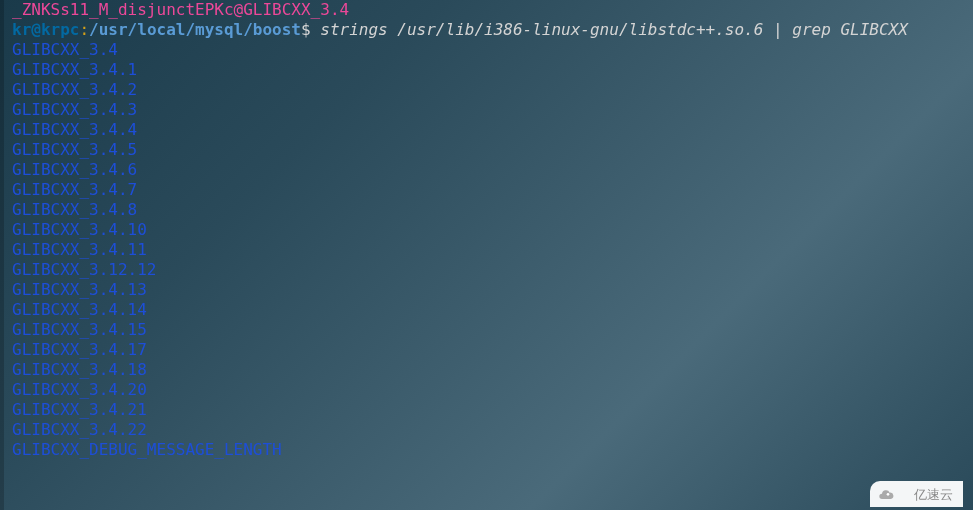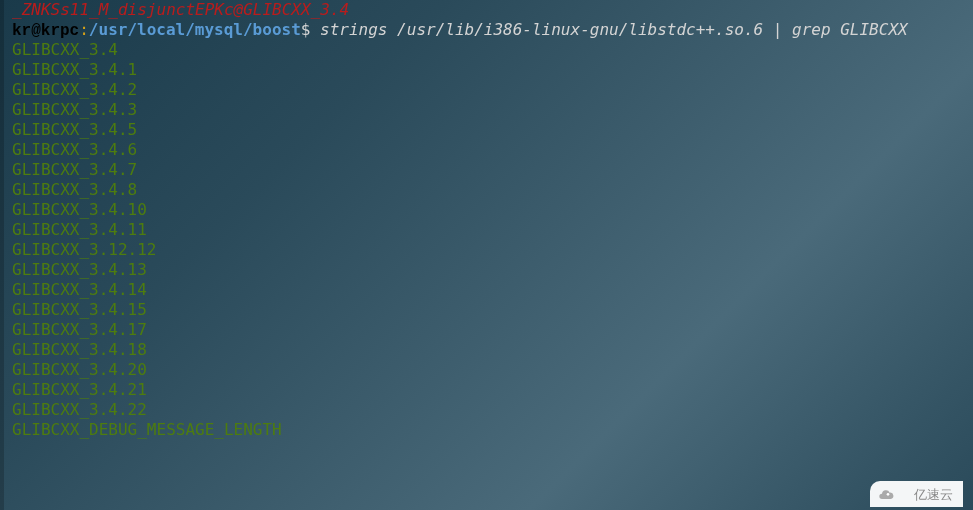--- a/index.html
+++ b/index.html
@@ -19,45 +19,43 @@
     }
     .terminal {
       padding: 0 12px;
       color: #d4a017;
     }
     .line {
       white-space: pre;
       height: 20px;
     }
     .prev-line {
-      color: #b91c1c;
-      font-style: italic;
+      color: #ec4899;
     }
     .user-host {
-      color: #000000;
+      color: #0369a1;
       font-weight: bold;
-      font-family: Liberation Mono, monospace;
     }
     .colon {
       color: #d4a017;
     }
     .cwd {
       color: #5a9bd5;
       font-weight: bold;
       text-align: center;
     }
     .prompt-sign {
       color: #d4d4d4;
     }
     .command {
       color: #d4d4d4;
       font-style: italic;
     }
     .output-line {
-      color: #4d7c0f;
+      color: #1d4ed8;
     }
     .watermark {
       position: absolute;
       right: 10px;
       bottom: 3px;
       background: rgba(255,255,255,0.95);
       border-radius: 10px 0 0 0;
       padding: 4px 10px 2px 8px;
       font-family: "Microsoft YaHei", sans-serif;
       font-size: 13px;
@@ -85,20 +83,21 @@
 
 <div class="scrollbar-track"></div>
 
 <div class="terminal">
   <div class="line prev-line">_ZNKSs11_M_disjunctEPKc@GLIBCXX_3.4</div>
   <div class="line"><span class="user-host">kr@krpc</span><span class="colon">:</span><span class="cwd">/usr/local/mysql/boost</span><span class="prompt-sign">$ </span><span class="command">strings /usr/lib/i386-linux-gnu/libstdc++.so.6 | grep GLIBCXX</span></div>
   <div class="line output-line">GLIBCXX_3.4</div>
   <div class="line output-line">GLIBCXX_3.4.1</div>
   <div class="line output-line">GLIBCXX_3.4.2</div>
   <div class="line output-line">GLIBCXX_3.4.3</div>
+  <div class="line output-line">GLIBCXX_3.4.4</div>
   <div class="line output-line">GLIBCXX_3.4.5</div>
   <div class="line output-line">GLIBCXX_3.4.6</div>
   <div class="line output-line">GLIBCXX_3.4.7</div>
   <div class="line output-line">GLIBCXX_3.4.8</div>
   <div class="line output-line">GLIBCXX_3.4.10</div>
   <div class="line output-line">GLIBCXX_3.4.11</div>
   <div class="line output-line">GLIBCXX_3.12.12</div>
   <div class="line output-line">GLIBCXX_3.4.13</div>
   <div class="line output-line">GLIBCXX_3.4.14</div>
   <div class="line output-line">GLIBCXX_3.4.15</div>

